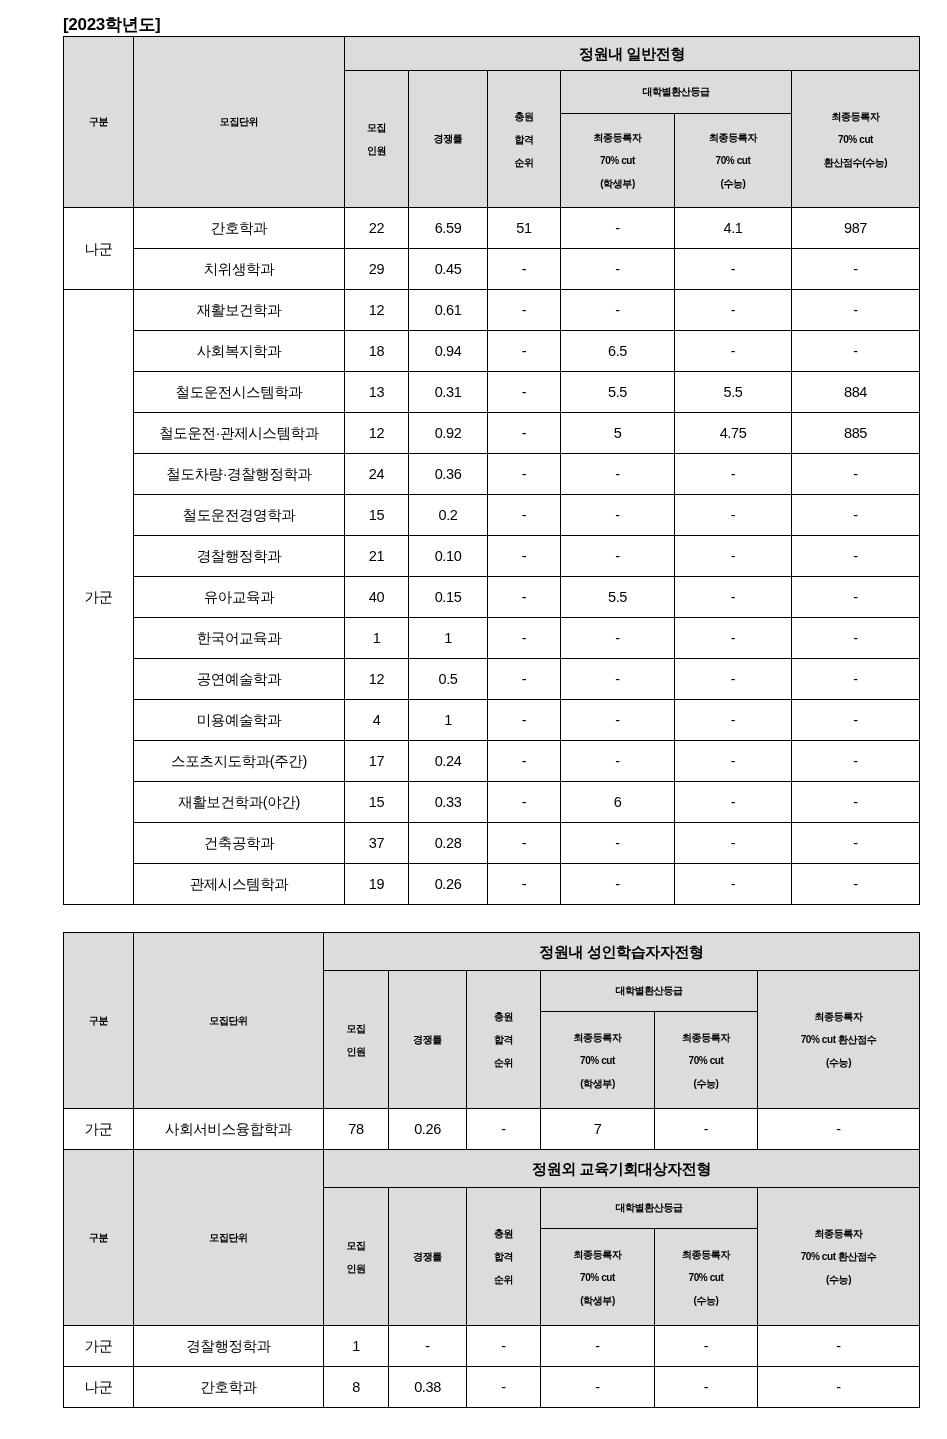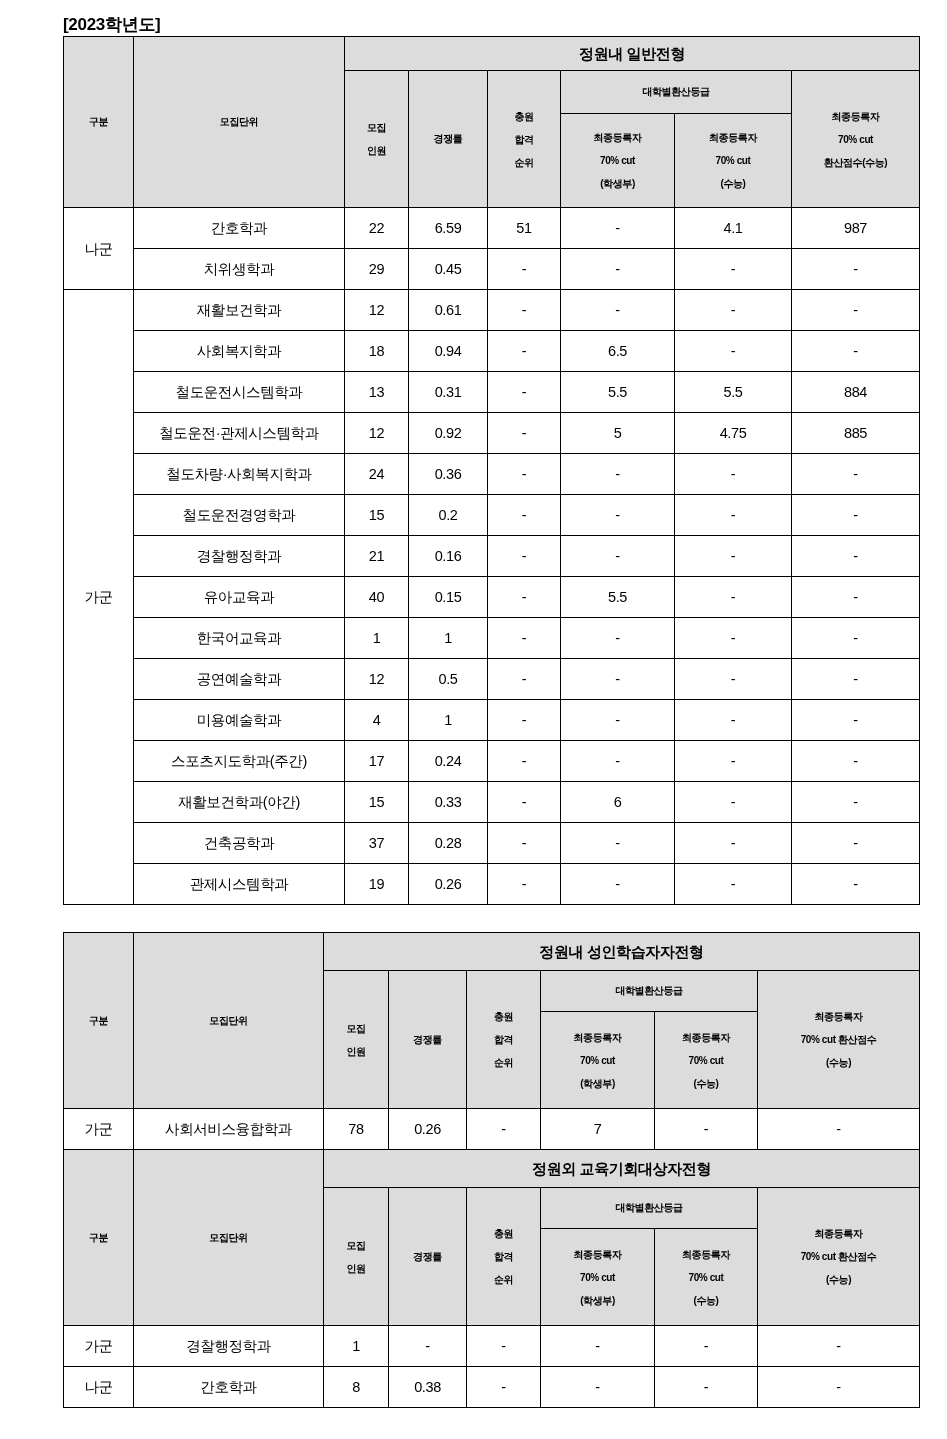--- a/index.html
+++ b/index.html
@@ -215,41 +215,41 @@
         <tr>
           <td class="unit-name">철도운전·관제시스템학과</td>
           <td class="num">12</td>
           <td class="num">0.92</td>
           <td class="num">-</td>
           <td class="num">5</td>
           <td class="num">4.75</td>
           <td class="num">885</td>
         </tr>
         <tr>
-          <td class="unit-name">철도차량·사회복지학과</td>
+          <td class="unit-name">철도차량·경찰행정학과</td>
           <td class="num">24</td>
           <td class="num">0.36</td>
           <td class="num">-</td>
           <td class="num">-</td>
           <td class="num">-</td>
           <td class="num">-</td>
         </tr>
         <tr>
           <td class="unit-name">철도운전경영학과</td>
           <td class="num">15</td>
           <td class="num">0.2</td>
           <td class="num">-</td>
           <td class="num">-</td>
           <td class="num">-</td>
           <td class="num">-</td>
         </tr>
         <tr>
           <td class="unit-name">경찰행정학과</td>
           <td class="num">21</td>
-          <td class="num">0.16</td>
+          <td class="num">0.10</td>
           <td class="num">-</td>
           <td class="num">-</td>
           <td class="num">-</td>
           <td class="num">-</td>
         </tr>
         <tr>
           <td class="unit-name">유아교육과</td>
           <td class="num">40</td>
           <td class="num">0.15</td>
           <td class="num">-</td>

